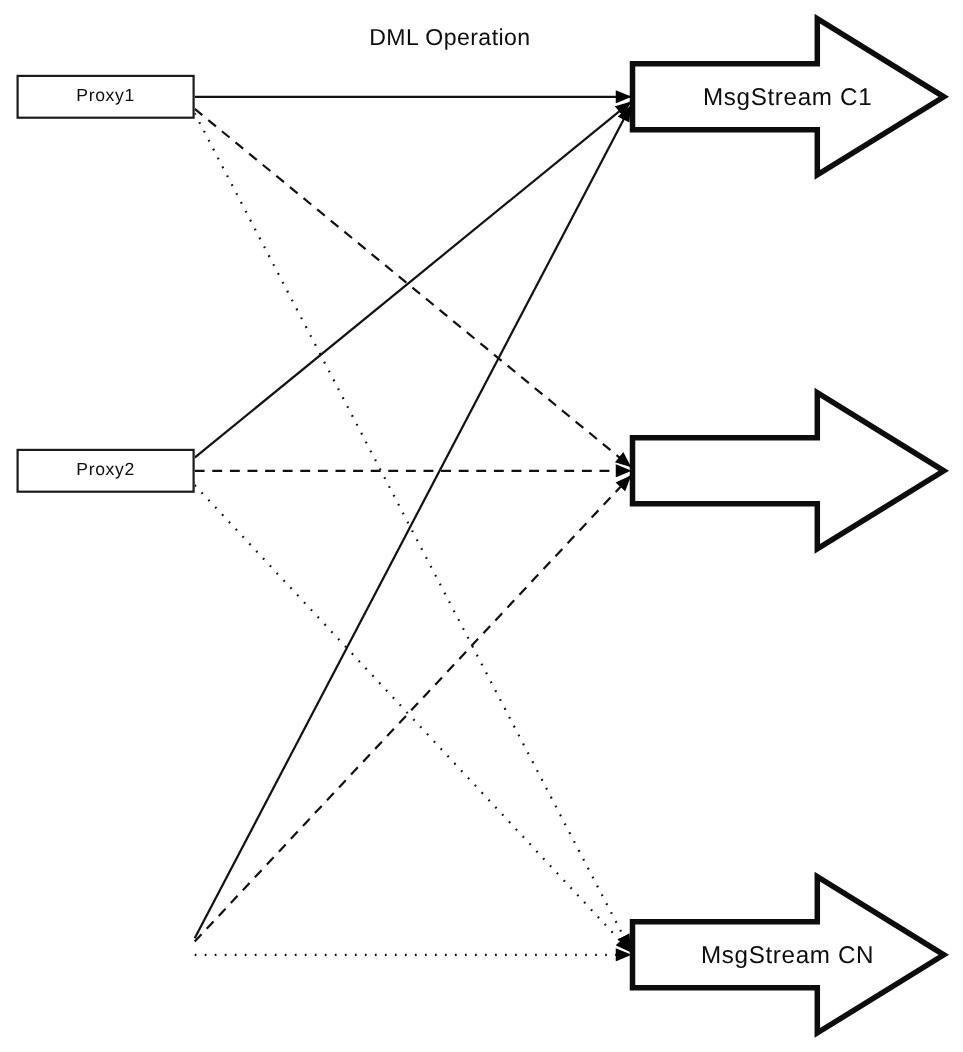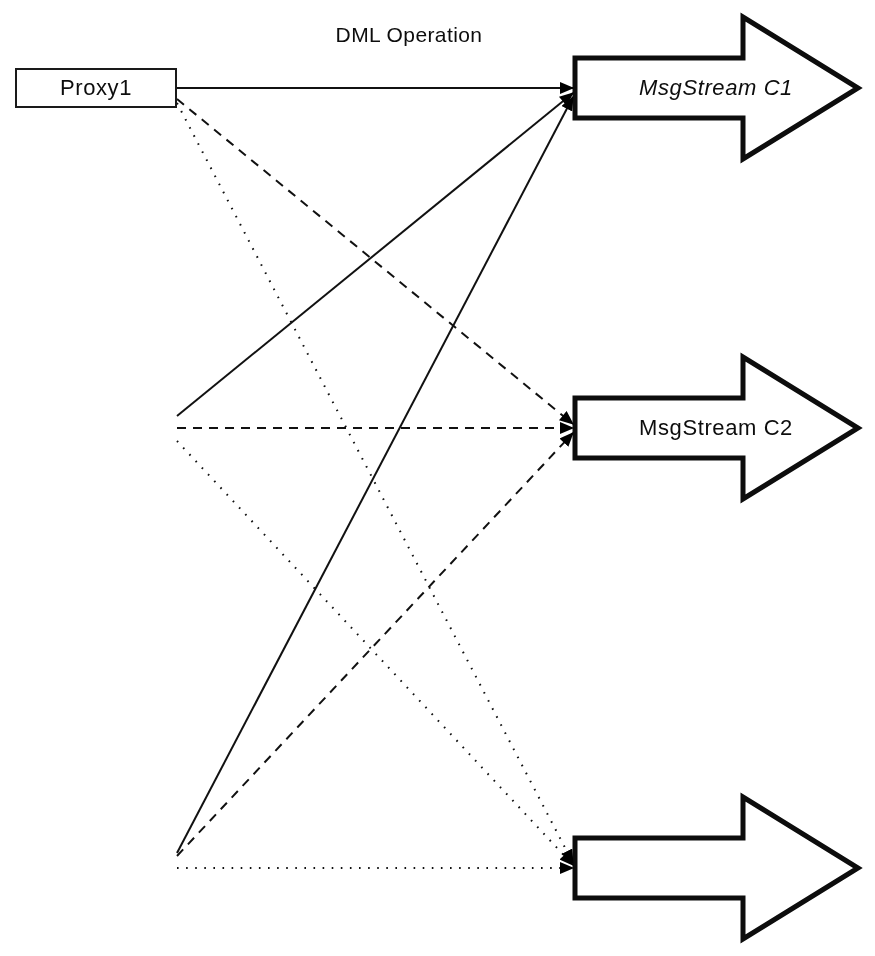--- a/index.html
+++ b/index.html
@@ -37,38 +37,38 @@
   }
   .proxy-box {
     position: absolute;
     left: 15px;
     width: 158px;
     height: 36px;
     border: 2px solid #1a1a1a;
     background: #ffffff;
     text-align: center;
     line-height: 36px;
-    font-size: 22px;
+    font-size: 16px;
     letter-spacing: 0.6px;
     color: #0d0d0d;
     box-sizing: content-box;
   }
   .proxy-1 { top: 68px; }
   .proxy-2 { top: 408px; }
   .proxy-k { top: 848px; }
   .stream-label {
     position: absolute;
     left: 578px;
     width: 276px;
     text-align: center;
     font-size: 22px;
     letter-spacing: 0.6px;
     color: #0d0d0d;
   }
-  .stream-c1 { top: 75px; font-style: italic; }
+  .stream-c1 { top: 75px; }
   .stream-c2 { top: 415px; }
   .stream-cn { top: 855px; }
   .conn {
     stroke: #111111;
     stroke-width: 2;
     fill: none;
   }
   .conn-dashed { stroke-dasharray: 9 7; }
   .conn-dotted { stroke-dasharray: 1.6 7.5; }
   .block-arrow {
@@ -107,17 +107,20 @@
     <line class="conn conn-dotted" x1="177" y1="868" x2="573" y2="868" marker-end="url(#arrowhead)"></line>
   </svg>
 
   <div class="annotation">
     <div>DML Operation</div>
   </div>
 
   <div class="proxy-box proxy-1">
     <span>Proxy1</span>
   </div>
+  <div class="proxy-box proxy-2">
+    <span>Proxy2</span>
+  </div>
 
   <div class="stream-label stream-c1">MsgStream C1</div>
-  <div class="stream-label stream-c2">MsgStream C2</div>
+  <div class="stream-label stream-cn">MsgStream CN</div>
 
 </div>
 
 </body></html>

